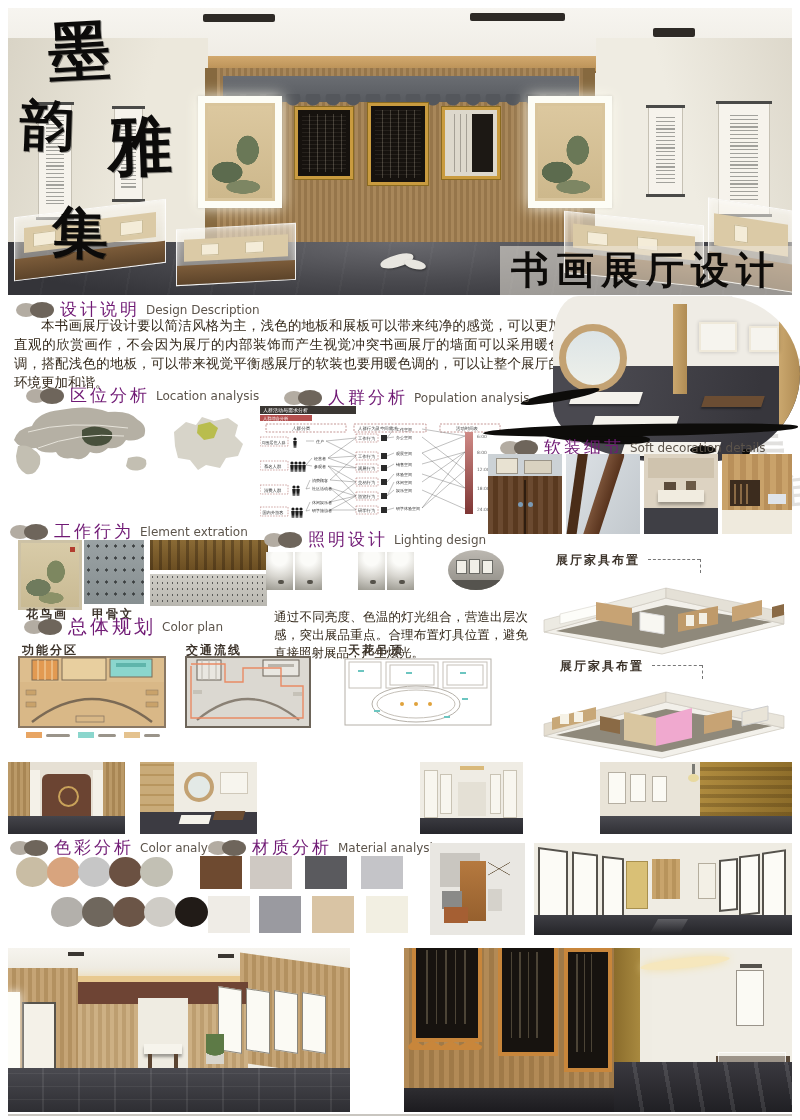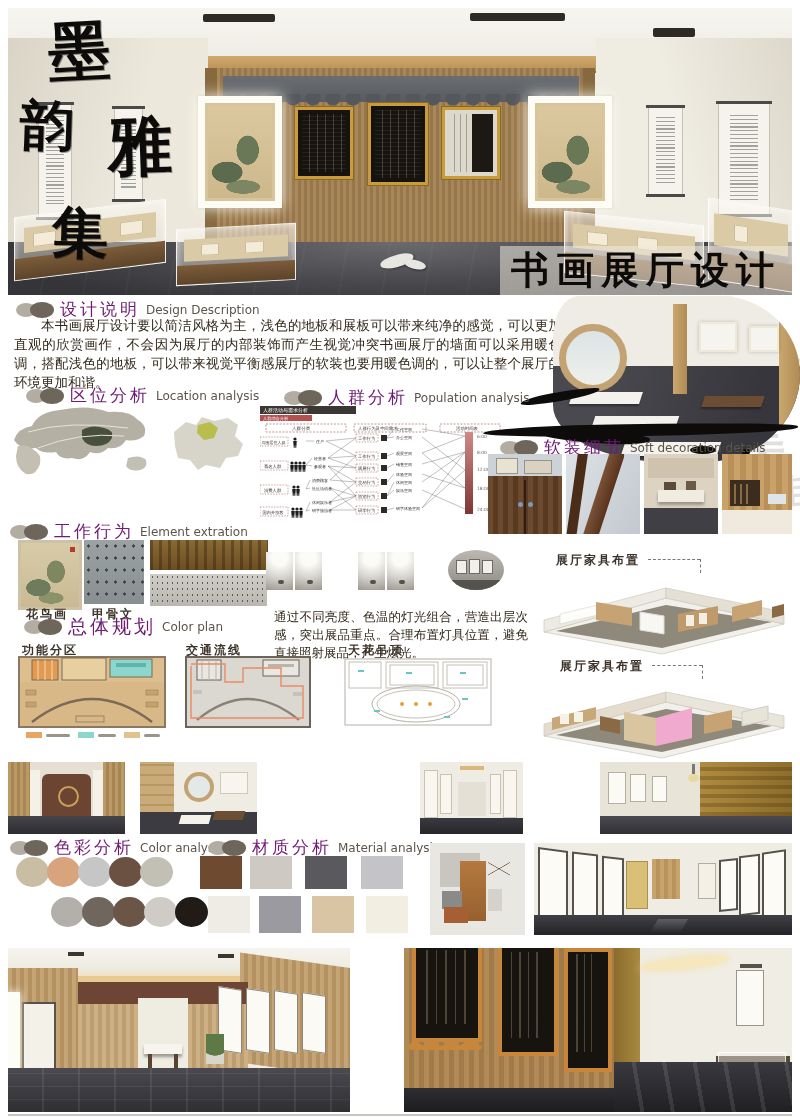--- a/index.html
+++ b/index.html
@@ -472,20 +472,26 @@
       background-size:9px 12px,100% 100%;"></div>
   <div class="ph" style="left:150px;top:540px;width:118px;height:30px;background:
       repeating-linear-gradient(90deg,rgba(40,25,10,.35) 0 3px,transparent 3px 9px),
       linear-gradient(#8a6a35,#6b4e22);"></div>
   <div class="ph" style="left:150px;top:574px;width:117px;height:32px;background:
       radial-gradient(#5a5a58 .8px,transparent 1px),linear-gradient(#cfcdc6,#b9b7b0);
       background-size:5px 6px,100% 100%;"></div>
   <span class="abs small-label" style="left:26px;top:606px;">花鸟画</span>
   <span class="abs small-label" style="left:92px;top:606px;">甲骨文</span>
 
+  <div class="hd" style="left:264px;top:528px;">
+    <span class="b1"></span>
+      <span class="b2"></span>
+    <span class="zh">照明设计</span>
+    <span class="en">Lighting design</span>
+  </div>
   <div class="ph lamp" style="left:266px;top:552px;width:27px;height:38px;"></div>
   <div class="ph lamp" style="left:295px;top:552px;width:27px;height:38px;"></div>
   <div class="ph lamp" style="left:358px;top:552px;width:27px;height:38px;"></div>
   <div class="ph lamp" style="left:387px;top:552px;width:27px;height:38px;"></div>
   <div class="ph" style="left:448px;top:550px;width:56px;height:40px;border-radius:50%;background:linear-gradient(#bcb8b1,#8f8c85);">
     <div class="abs" style="left:8px;top:10px;width:9px;height:12px;background:#f1efe8;border:1px solid #6b6b66;"></div>
     <div class="abs" style="left:21px;top:9px;width:9px;height:13px;background:#f1efe8;border:1px solid #6b6b66;"></div>
     <div class="abs" style="left:34px;top:10px;width:9px;height:12px;background:#f1efe8;border:1px solid #6b6b66;"></div>
     <div class="abs" style="left:0;bottom:0;width:100%;height:10px;background:#55534e;"></div>
   </div>

